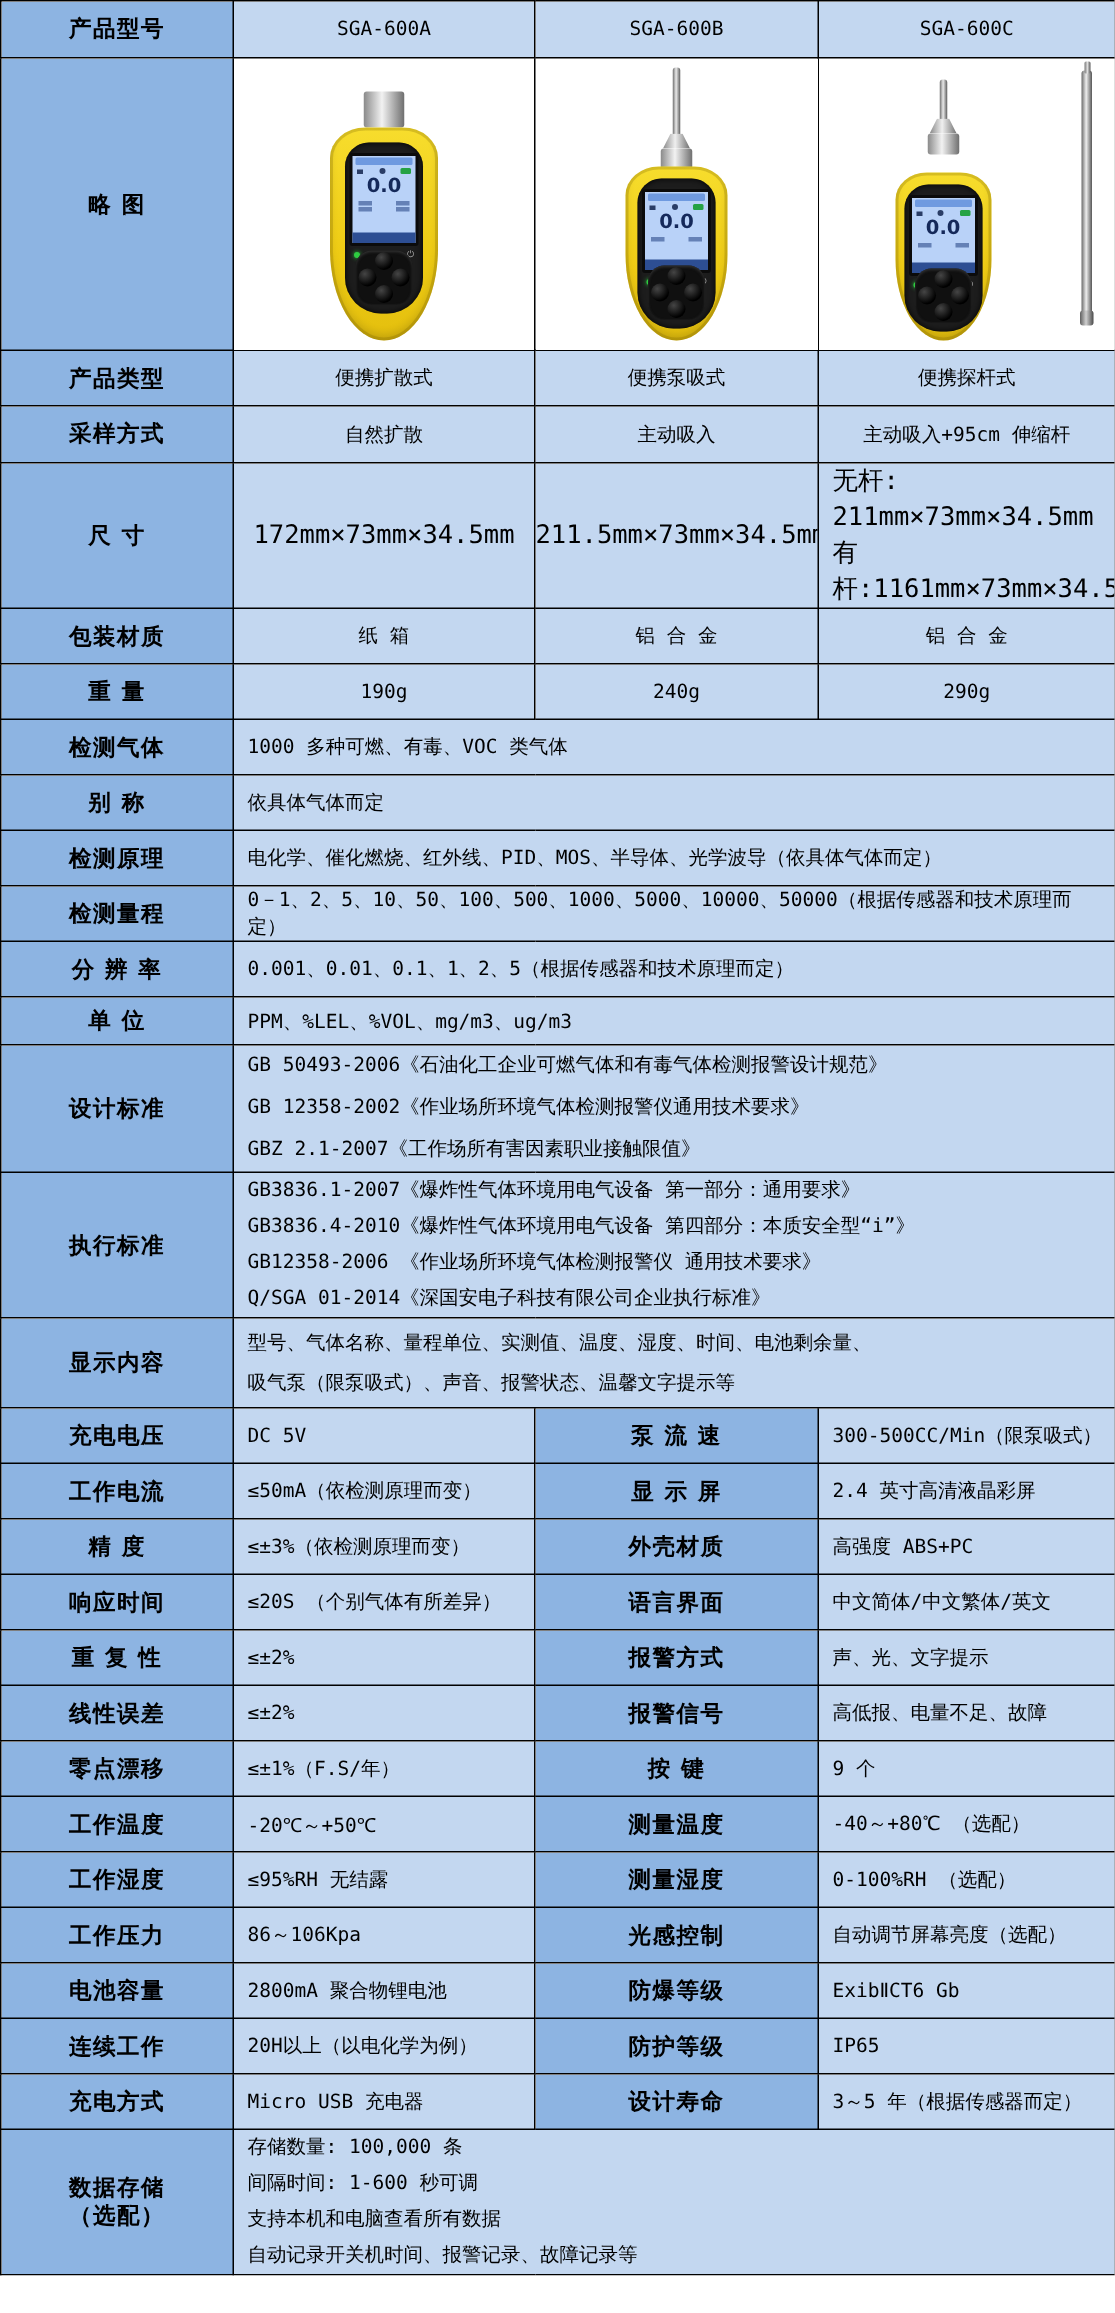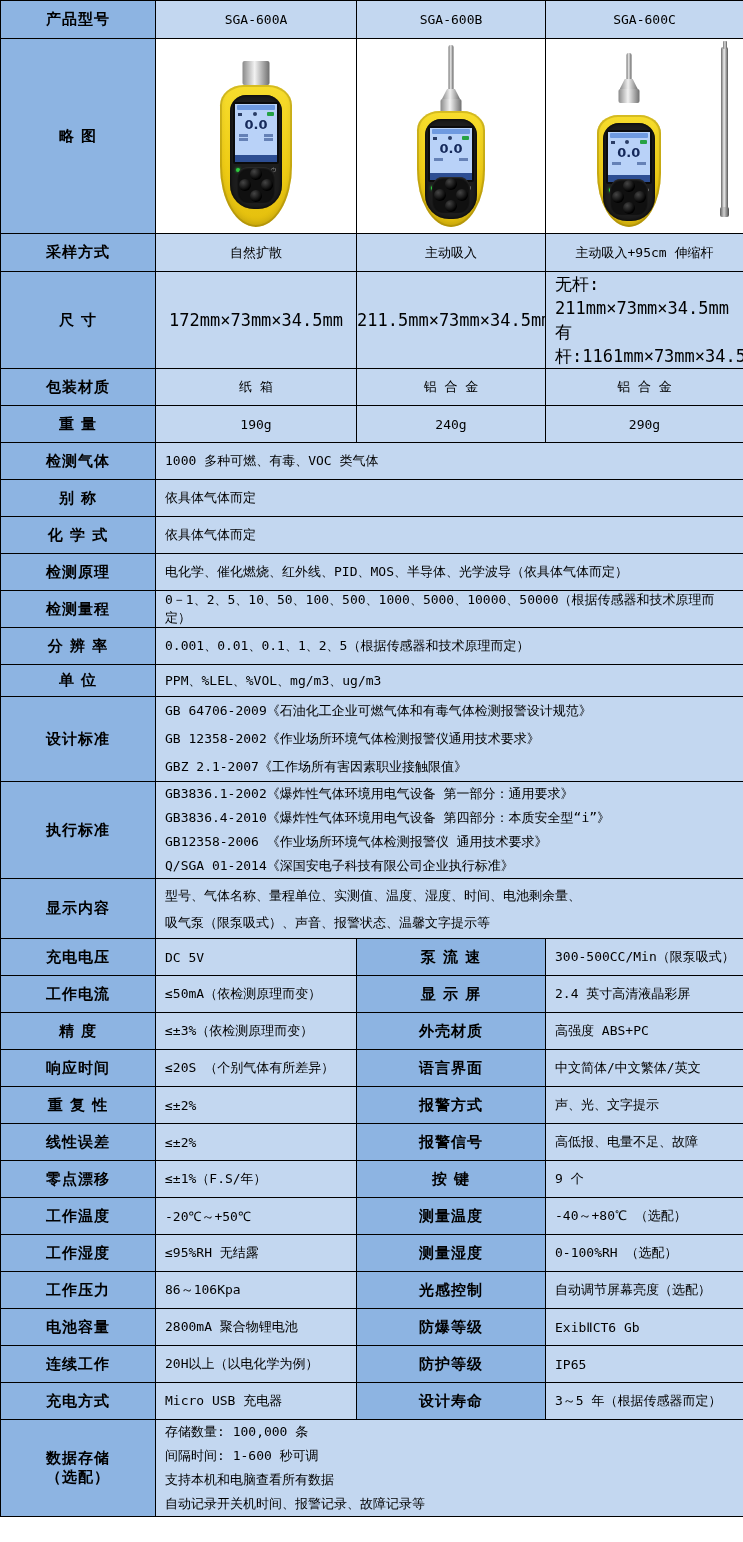--- a/index.html
+++ b/index.html
@@ -191,20 +191,26 @@
               <span class="btn b3"></span>
               <span class="btn b4"></span>
             </div>
           </div>
         </div>
       </div>
       <div class="rod"></div>
     </td>
   </tr>
 
+  <tr style="height:37px">
+    <td class="lbl">产品类型</td>
+    <td class="val">便携扩散式</td>
+    <td class="val">便携泵吸式</td>
+    <td class="val">便携探杆式</td>
+  </tr>
   <tr style="height:38px">
     <td class="lbl">采样方式</td>
     <td class="val">自然扩散</td>
     <td class="val">主动吸入</td>
     <td class="val">主动吸入+95cm 伸缩杆</td>
   </tr>
   <tr style="height:69px">
     <td class="lbl">尺    寸</td>
     <td class="val small">172mm×73mm×34.5mm</td>
     <td class="val small">211.5mm×73mm×34.5mm</td>
@@ -228,51 +234,47 @@
 
   <tr style="height:37px">
     <td class="lbl">检测气体</td>
     <td class="val vleft" colspan="3">1000 多种可燃、有毒、VOC 类气体</td>
   </tr>
   <tr style="height:37px">
     <td class="lbl">别    称</td>
     <td class="val vleft" colspan="3">依具体气体而定</td>
   </tr>
   <tr style="height:37px">
-    <td class="lbl">化 学 式</td>
-    <td class="val vleft" colspan="3">依具体气体而定</td>
-  </tr>
-  <tr style="height:37px">
     <td class="lbl">检测原理</td>
     <td class="val vleft" colspan="3">电化学、催化燃烧、红外线、PID、MOS、半导体、光学波导（依具体气体而定）</td>
   </tr>
   <tr style="height:37px">
     <td class="lbl">检测量程</td>
     <td class="val vleft" colspan="3">0－1、2、5、10、50、100、500、1000、5000、10000、50000（根据传感器和技术原理而定）</td>
   </tr>
   <tr style="height:37px">
     <td class="lbl">分 辨 率</td>
     <td class="val vleft" colspan="3">0.001、0.01、0.1、1、2、5（根据传感器和技术原理而定）</td>
   </tr>
   <tr style="height:32px">
     <td class="lbl">单    位</td>
     <td class="val vleft" colspan="3">PPM、%LEL、%VOL、mg/m3、ug/m3</td>
   </tr>
   <tr style="height:84px">
     <td class="lbl">设计标准</td>
     <td class="val vleft" colspan="3">
-      <div class="line3">GB 64706-2009《石油化工企业可燃气体和有毒气体检测报警设计规范》</div>
+      <div class="line3">GB 50493-2006《石油化工企业可燃气体和有毒气体检测报警设计规范》</div>
       <div class="line3">GB 12358-2002《作业场所环境气体检测报警仪通用技术要求》</div>
       <div class="line3">GBZ 2.1-2007《工作场所有害因素职业接触限值》</div>
     </td>
   </tr>
   <tr style="height:96px">
     <td class="lbl">执行标准</td>
     <td class="val vleft" colspan="3">
-      <div class="line">GB3836.1-2002《爆炸性气体环境用电气设备  第一部分：通用要求》</div>
+      <div class="line">GB3836.1-2007《爆炸性气体环境用电气设备  第一部分：通用要求》</div>
       <div class="line">GB3836.4-2010《爆炸性气体环境用电气设备  第四部分：本质安全型“i”》</div>
       <div class="line">GB12358-2006 《作业场所环境气体检测报警仪  通用技术要求》</div>
       <div class="line">Q/SGA 01-2014《深国安电子科技有限公司企业执行标准》</div>
     </td>
   </tr>
   <tr style="height:60px">
     <td class="lbl">显示内容</td>
     <td class="val vleft" colspan="3">
       <div class="line2">型号、气体名称、量程单位、实测值、温度、湿度、时间、电池剩余量、</div>
       <div class="line2">吸气泵（限泵吸式）、声音、报警状态、温馨文字提示等</div>

